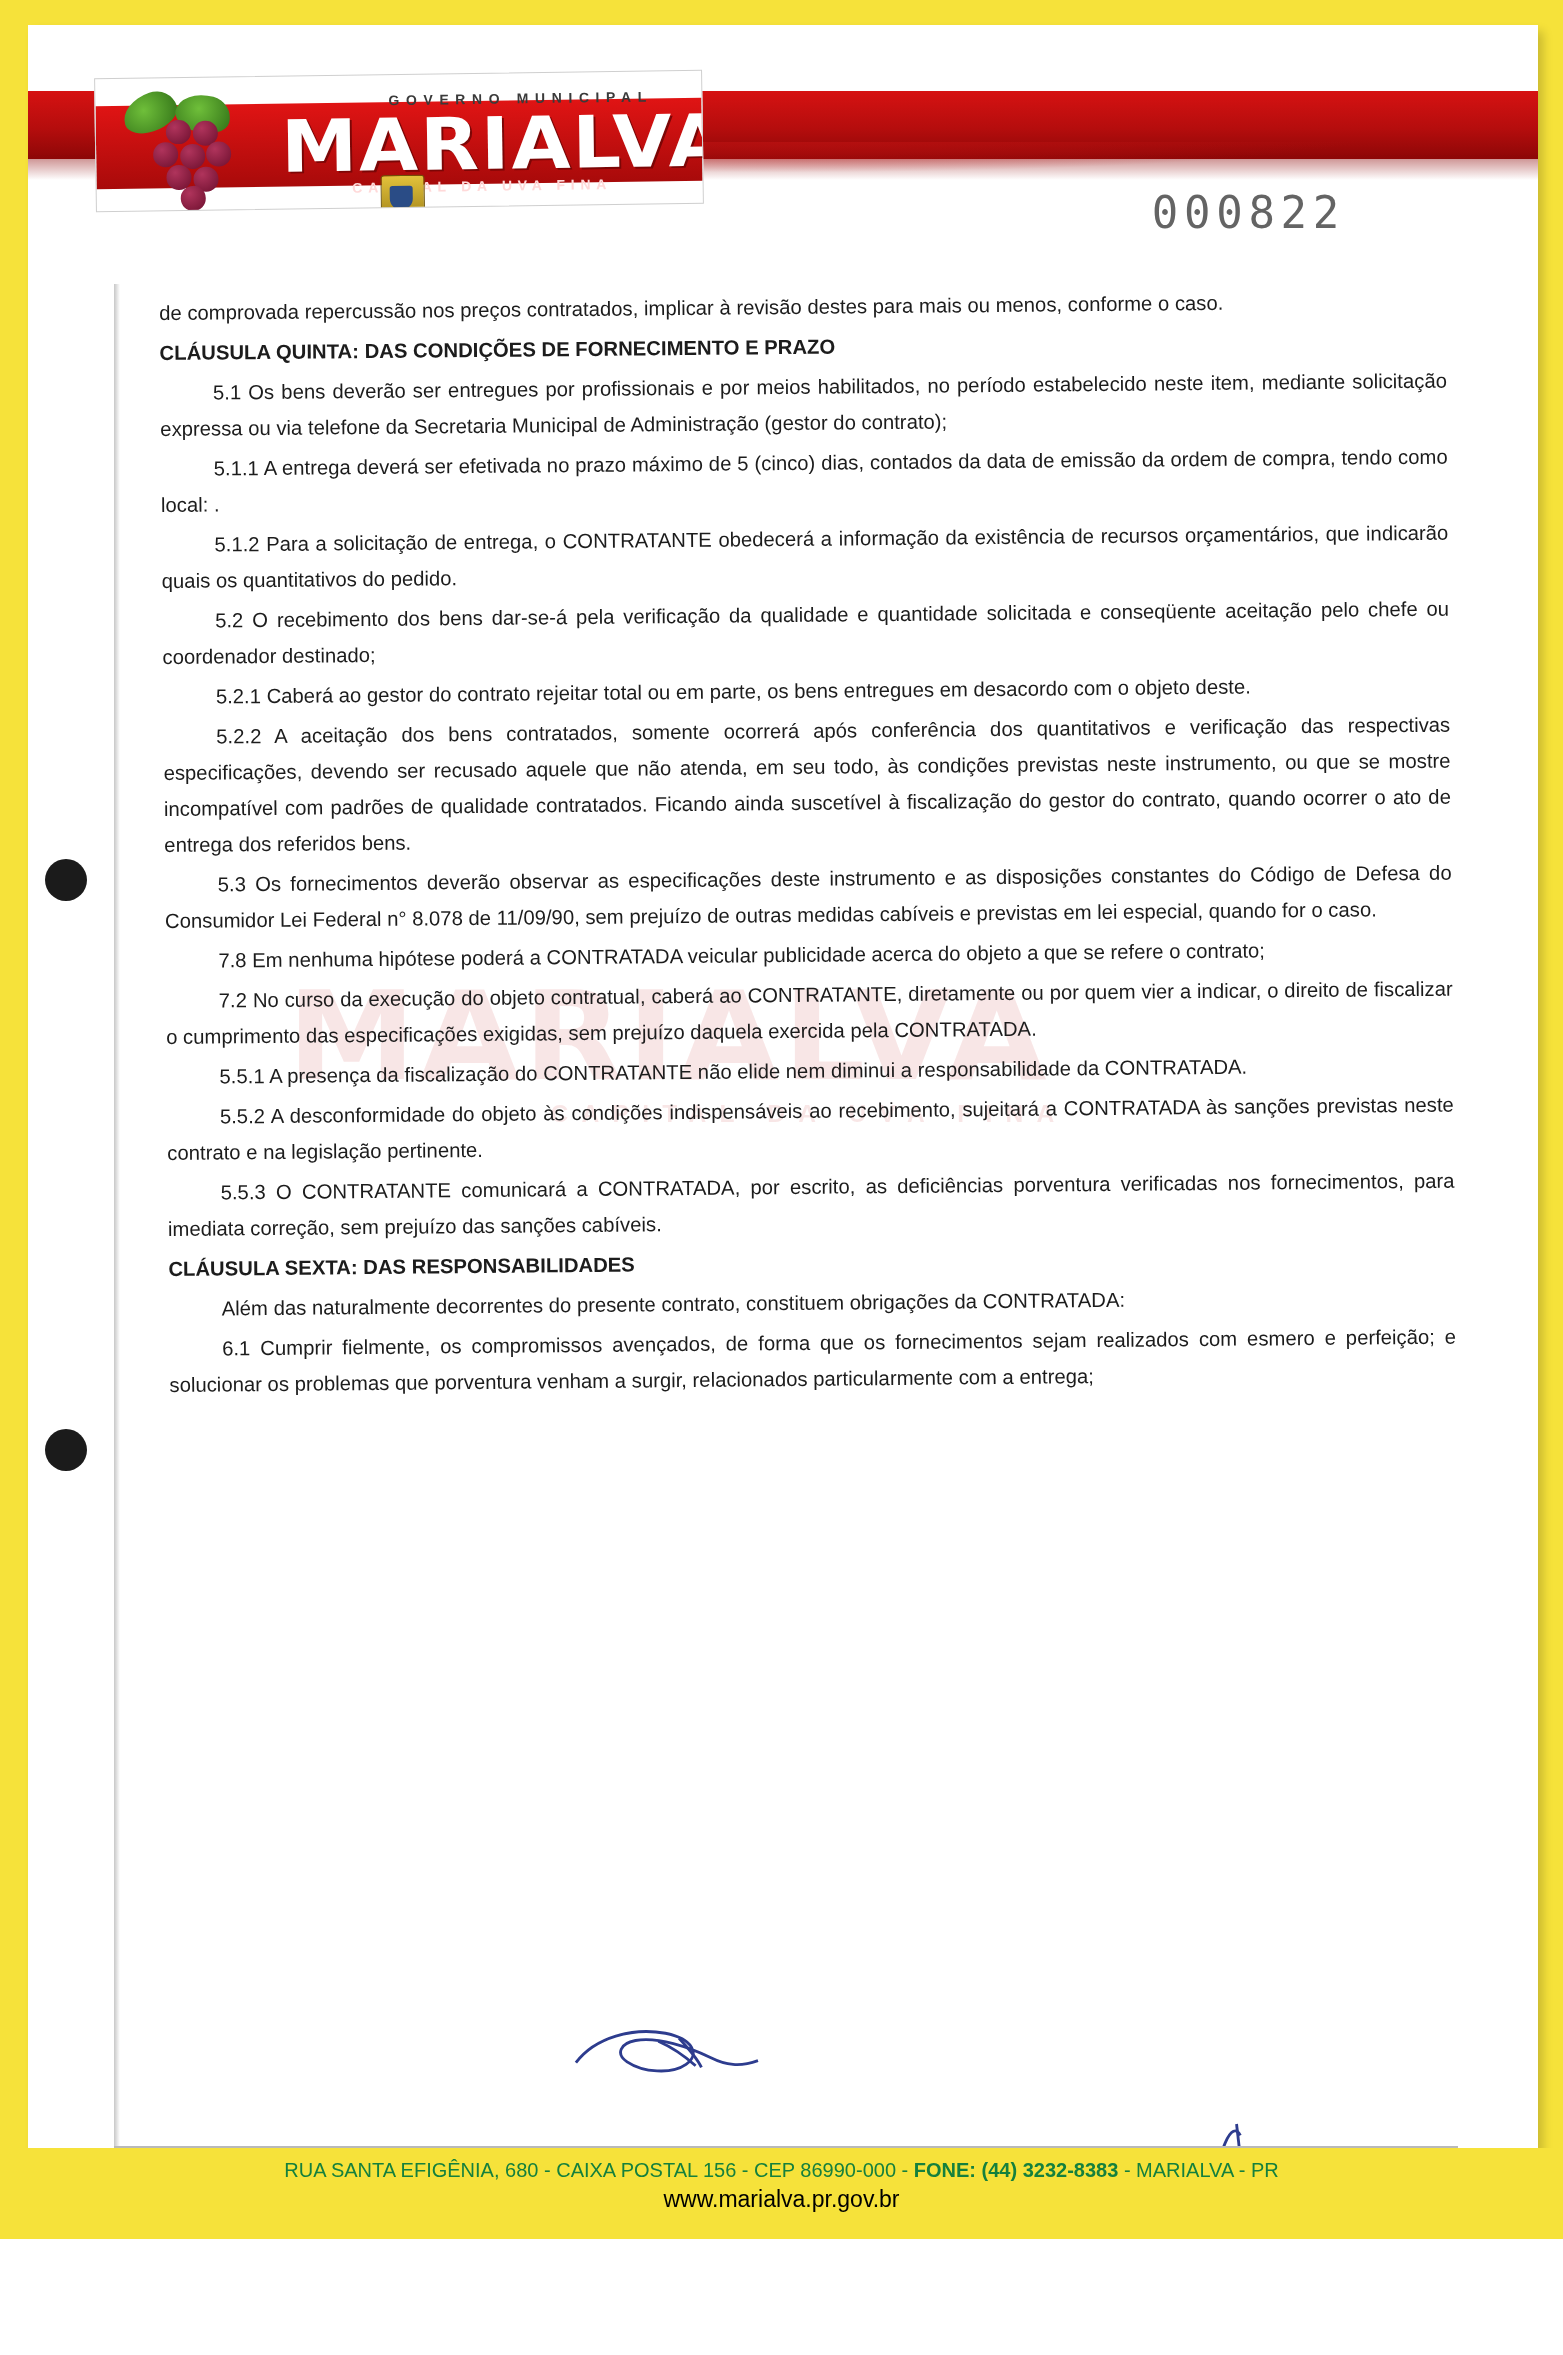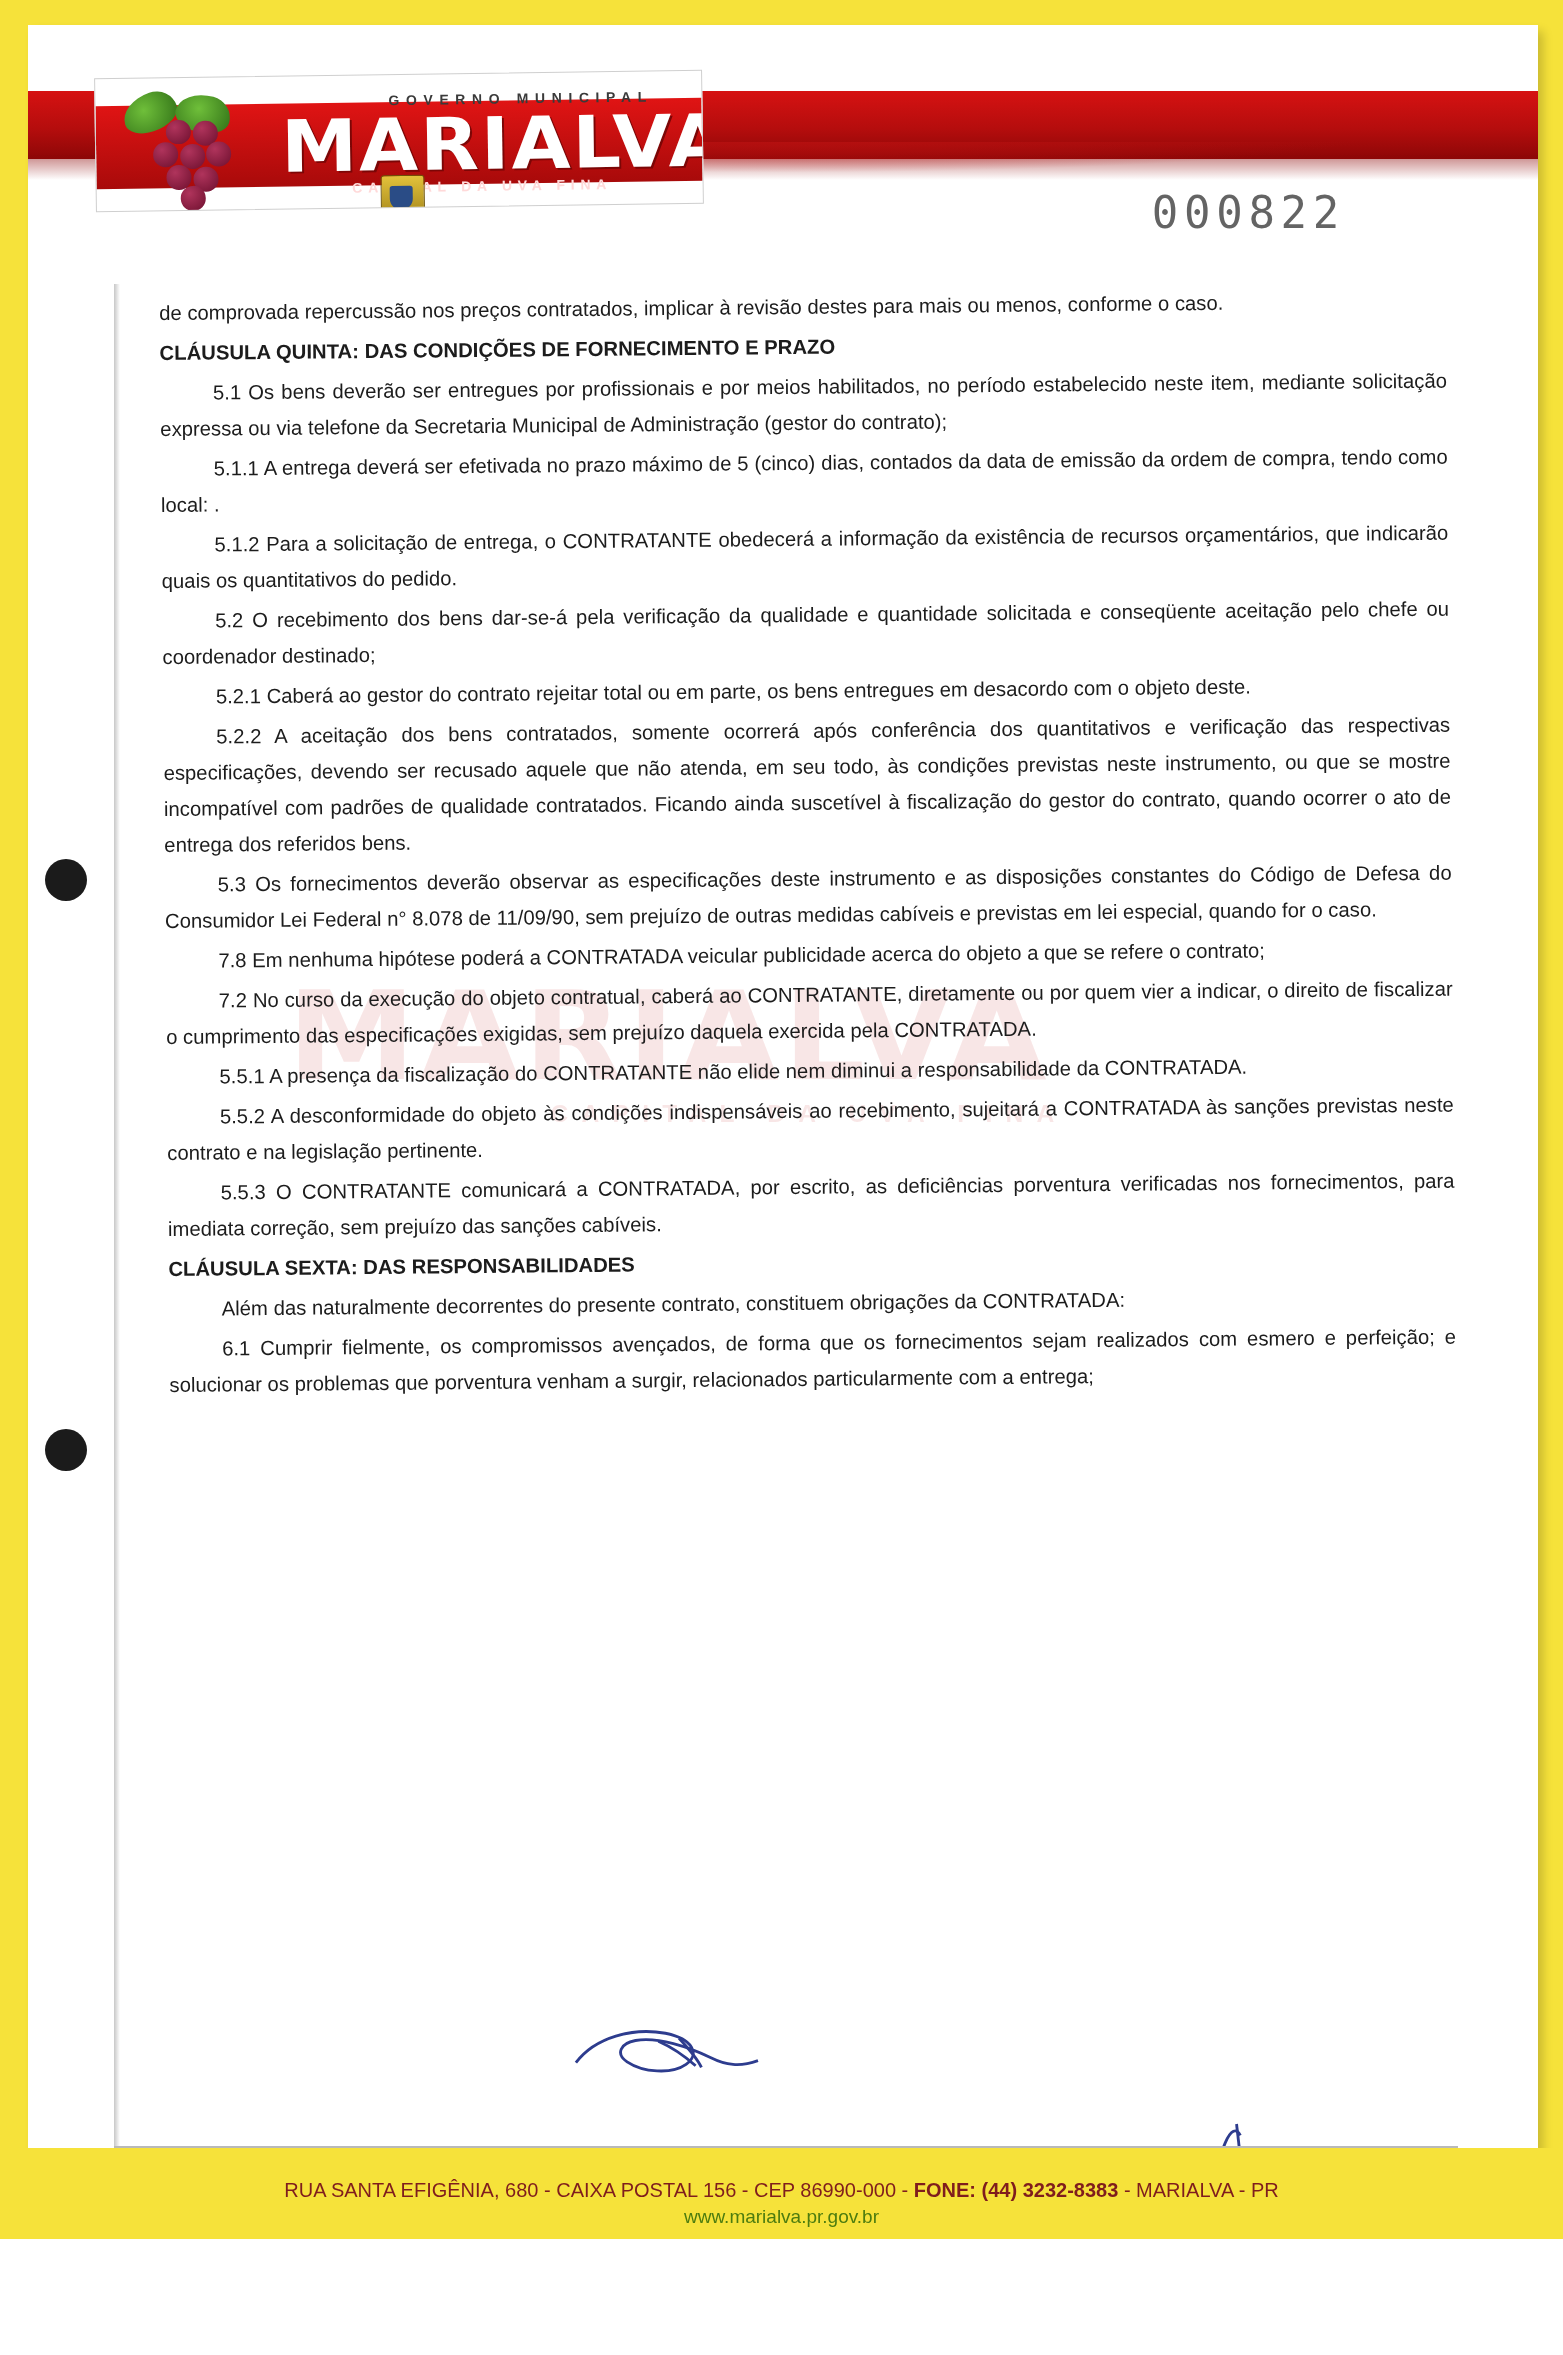--- a/index.html
+++ b/index.html
@@ -254,27 +254,26 @@
     position: absolute;
     left: 0; bottom: 0;
     width: 1563px; height: 91px;
     background: #f6e23a;
     text-align: center;
     padding-top: 11.4px;
     box-sizing: border-box;
   }
   .footer-line1 {
     font-size: 20px;
-    color: #7f1d1d;
-    margin-top: 20px;
+    color: #15803d;
   }
   .footer-line1 b { font-weight: bold; }
   .footer-line2 {
-    font-size: 19px;
-    color: #4d7c0f;
+    font-size: 23px;
+    color: #000000;
     margin-top: 3.8px;
   }
   .footer-sep {
     position: absolute;
     left: 114px; bottom: 91px;
     width: 1344px; height: 1.9px;
     background: #b9b9b9;
   }
 </style>
 </head>

